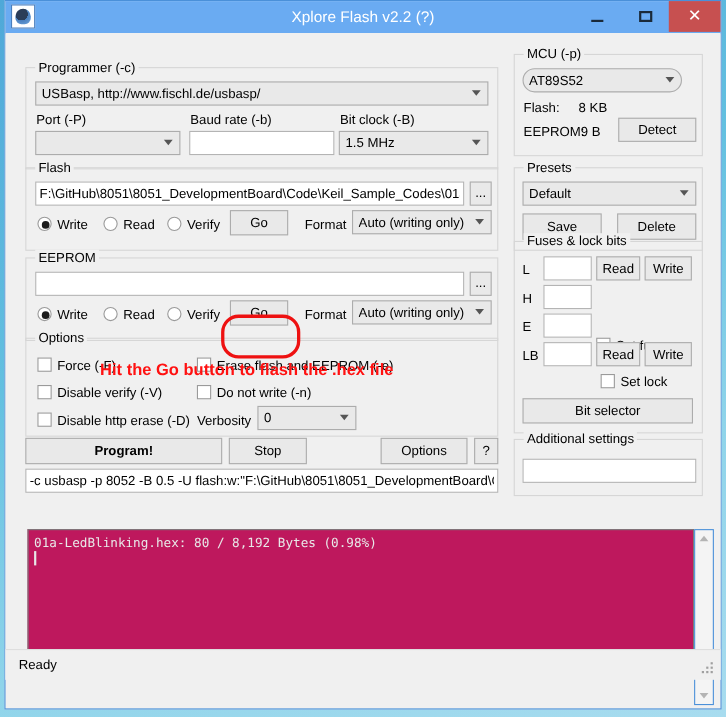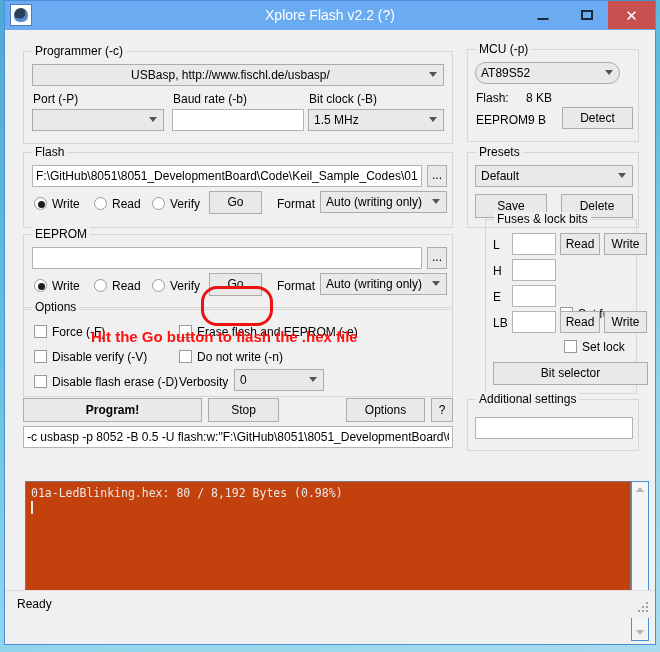--- a/index.html
+++ b/index.html
@@ -229,21 +229,21 @@
     background: #fff;
     box-sizing: border-box;
   }
 
   
   #console {
     position: absolute;
     left: 20px; top: 451px;
     width: 606px;
     height: 115px;
-    background: #c2410c;
+    background: #be185d;
     border: 1px solid #7a7a7a;
     box-sizing: border-box;
     overflow: hidden;
   }
   #console .line {
     position: absolute;
     left: 5px; top: 4px;
     color: #e8e8e8;
     font-family: "DejaVu Sans Mono", "Liberation Mono", monospace;
     font-size: 11.5px;
@@ -312,23 +312,23 @@
     <div class="winbtn" id="btn-max">
       <span class="mark"></span>
     </div>
     <div class="winbtn" id="btn-close">
       <span class="mark">✕</span>
     </div>
   </div>
 
   <div id="client">
 
-    <div class="group" style="left:18px; top:21px; width:430px; height:93px;">
+    <div class="group" style="left:18px; top:31px; width:430px; height:93px;">
       <span class="legend">Programmer (-c)</span>
-      <div class="combo" style="left:8px; top:12px; width:412px;text-align:center;">
+      <div class="combo" style="left:8px; top:12px; width:412px;">
         <span class="val">USBasp, http://www.fischl.de/usbasp/</span>
         <span class="arrow"></span>
       </div>
       <span class="lbl" style="left:9px; top:40px;">Port (-P)</span>
       <span class="lbl" style="left:149px; top:40px;">Baud rate (-b)</span>
       <span class="lbl" style="left:285px; top:40px;">Bit clock (-B)</span>
 
       <div class="combo" style="left:8px; top:57px; width:132px;">
         <span class="val"></span>
         <span class="arrow"></span>
@@ -410,31 +410,31 @@
       <div class="combo" style="left:296px; top:38px; width:127px;">
         <span class="val">Auto (writing only)</span>
         <span class="arrow"></span>
       </div>
     </div>
 
     <div class="group" style="left:18px; top:277px; width:430px; height:90px;">
       <span class="legend">Options</span>
       <span class="check" style="left:10px; top:17px;"><span>Force (-F)</span></span>
       <span class="check" style="left:10px; top:42px;"><span>Disable verify (-V)</span></span>
-      <span class="check" style="left:10px; top:67px;"><span>Disable flash erase (-D)</span></span>
+      <span class="check" style="left:10px; top:67px;"><span>Disable http erase (-D)</span></span>
       <span class="check" style="left:155px; top:17px;"><span>Erase flash and EEPROM (-e)</span></span>
       <span class="check" style="left:155px; top:42px;"><span>Do not write (-n)</span></span>
       <span class="lbl" style="left:155px; top:67px;">Verbosity</span>
       <div class="combo" style="left:210px; top:61px; width:90px;">
         <span class="val">0</span>
         <span class="arrow"></span>
       </div>
     </div>
 
-    <div class="group" style="left:480px; top:189px; width:152px; height:175px;">
+    <div class="group" style="left:462px; top:189px; width:172px; height:175px;">
       <span class="legend">Fuses &amp; lock bits</span>
 
       <span class="lbl" style="left:7px; top:18px;">L</span>
       <div class="textbox" style="left:26px; top:13px; width:44px;">
         <span class="val"></span>
       </div>
       <div class="btn" style="left:74px; top:13px; width:40px; height:22px; line-height:20px;">
         <span>Read</span>
       </div>
       <div class="btn" style="left:118px; top:13px; width:43px; height:22px; line-height:20px;">

